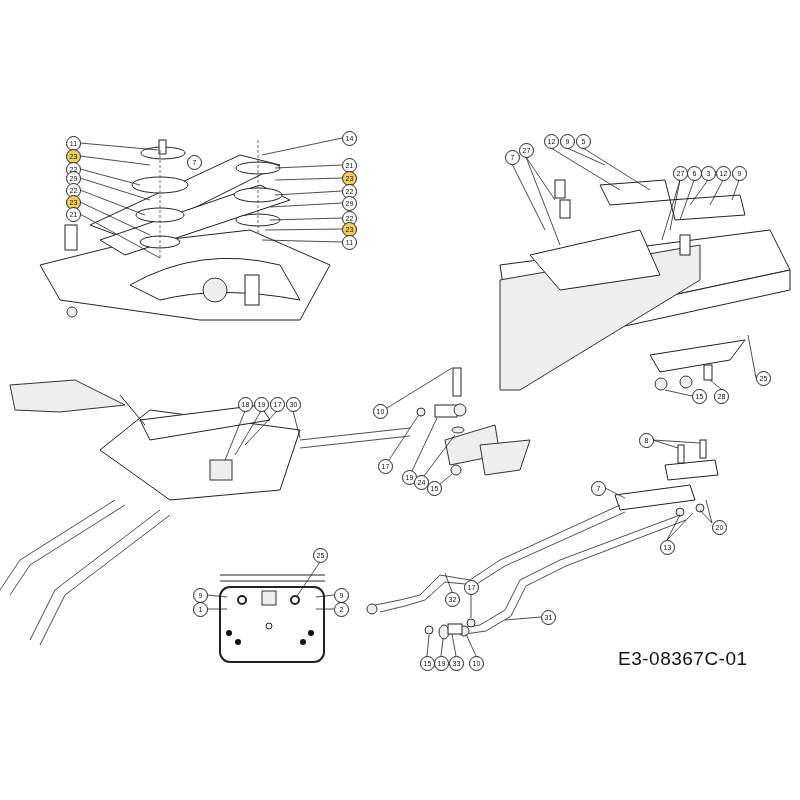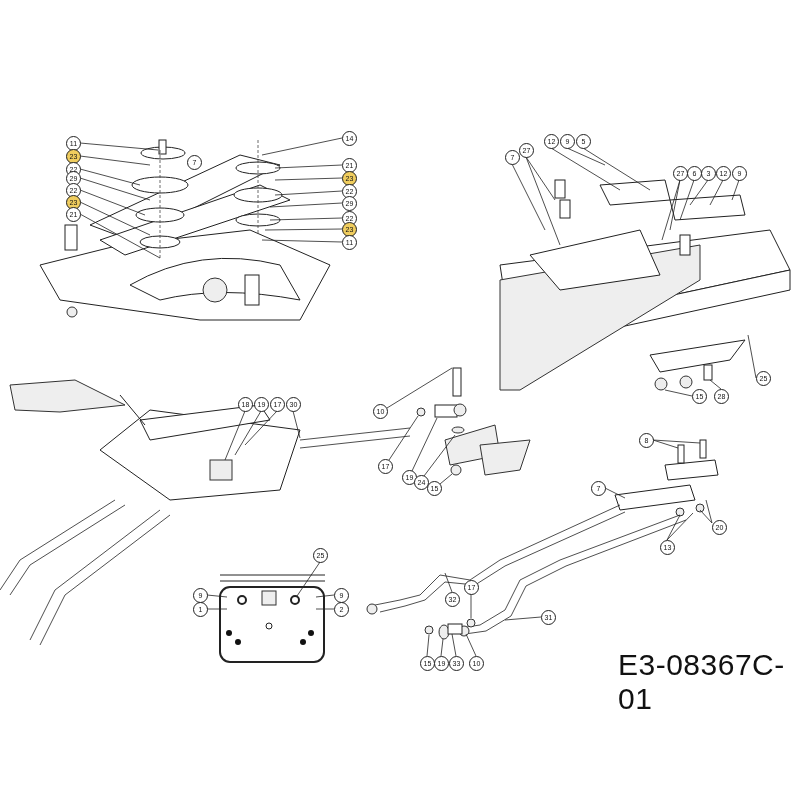--- a/index.html
+++ b/index.html
@@ -1,21 +1,21 @@
 <!DOCTYPE html>
 <html><head>
 <meta charset="utf-8">
 <style>
   html,body{margin:0;padding:0;background:#fff;}
   body{width:800px;height:800px;position:relative;overflow:hidden;font-family:"Liberation Sans",sans-serif;}
   #stage{position:absolute;left:0;top:0;width:800px;height:800px;}
   .callout{position:absolute;width:13px;height:13px;margin:-7px 0 0 -7px;border:1px solid #222;border-radius:50%;
     background:#fff;font-size:7px;line-height:13px;text-align:center;color:#111;font-family:"Liberation Sans",sans-serif;box-sizing:content-box;}
   .callout.hl{background:#f0cd5e;}
-  .code{position:absolute;left:618px;top:648px;font-size:30px;color:#111;letter-spacing:0.5px;font-family:"Liberation Sans",sans-serif;}
+  .code{position:absolute;left:618px;top:648px;font-size:19px;color:#111;letter-spacing:0.5px;font-family:"Liberation Sans",sans-serif;}
   svg{position:absolute;left:0;top:0;}
   .ln{stroke:#222;stroke-width:0.8;fill:none;}
   .part{stroke:#222;stroke-width:1;fill:#fff;}
   .partg{stroke:#333;stroke-width:1;fill:#eee;}
   .dash{stroke:#444;stroke-width:0.8;fill:none;stroke-dasharray:3 2;}
 </style>
 </head>
 <body>
 
 <div id="stage">

